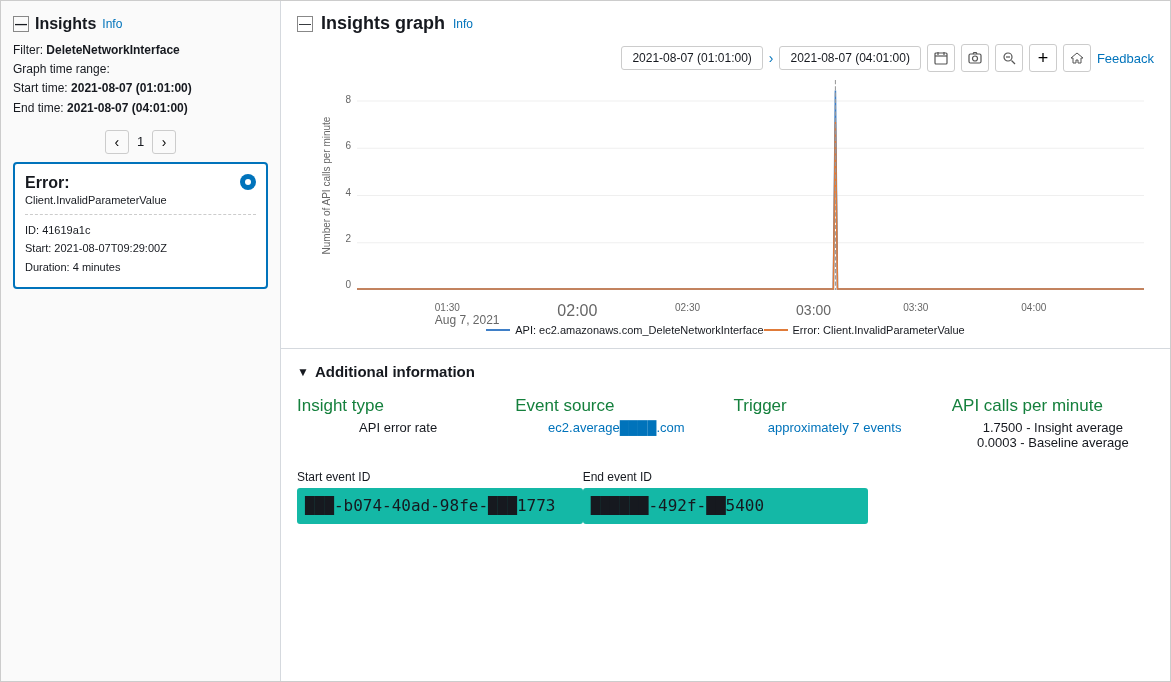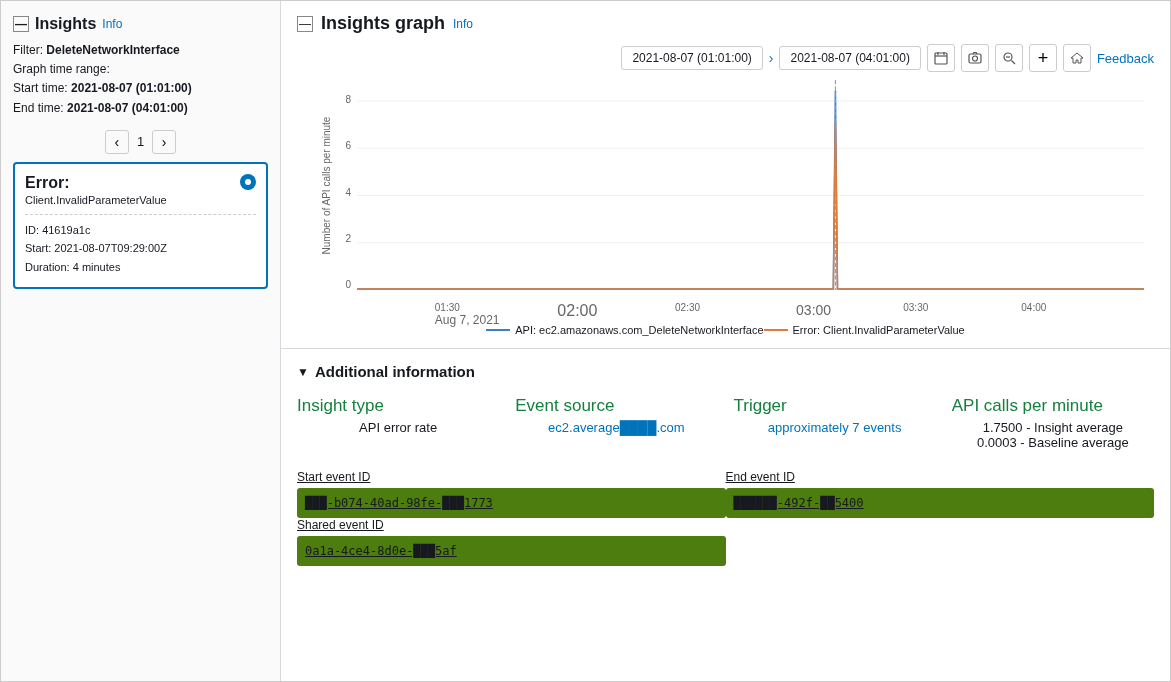--- a/index.html
+++ b/index.html
@@ -273,33 +273,32 @@
     .info-cell .cell-value {
       font-size: 13px;
       text-align: center;
     }
     .info-cell .cell-value a {
       color: #0073bb;
       text-decoration: none;
     }
     .event-id-grid {
       display: grid;
-      grid-template-columns: 1fr 1fr;
-      text-decoration: underline;
+      grid-template-columns: 1fr 1fr 1fr;
     }
     .event-id-cell .cell-label {
       font-size: 12px;
       color: #16191f;
       margin-bottom: 4px;
     }
     .event-id-box {
-      background: #4d7c0f;
+      background: #14b8a6;
       border-radius: 3px;
       padding: 6px 8px;
-      font-size: 12px;
+      font-size: 16px;
       font-family: monospace;
       line-height: 1.5;
     }
   </style>
 </head>
 <body>
 
 <div class="app-container">
 
   <div class="sidebar">
@@ -477,20 +476,16 @@
 
       <div class="event-id-grid">
         <div class="event-id-cell">
           <div class="cell-label">Start event ID</div>
           <div class="event-id-box">███-b074-40ad-98fe-███1773</div>
         </div>
         <div class="event-id-cell">
           <div class="cell-label">End event ID</div>
           <div class="event-id-box">██████-492f-██5400</div>
         </div>
-        <div class="event-id-cell">
-          <div class="cell-label">Shared event ID</div>
-          <div class="event-id-box">0a1a-4ce4-8d0e-███5af</div>
-        </div>
       </div>
     </div>
   </div>
 </div>
 
 </body></html>

